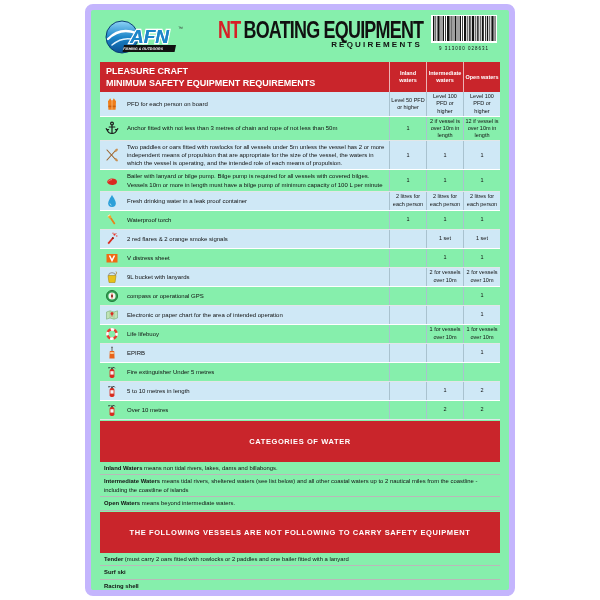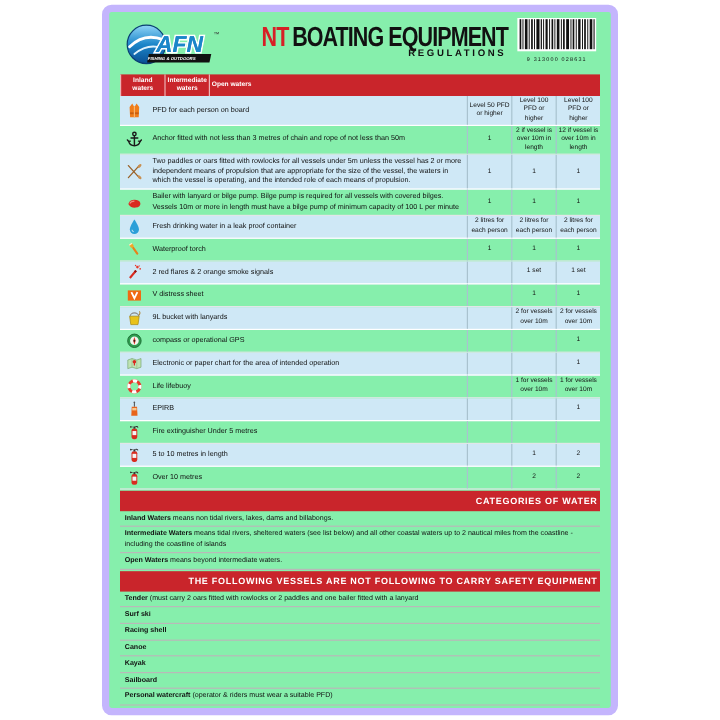--- a/index.html
+++ b/index.html
@@ -26,22 +26,22 @@
   .t-row{display:flex;align-items:stretch;min-height:17px;border-bottom:1px solid #e2e6e8;}
   .t-row.blue{background:#cfe8f6;border-bottom:1px solid #ffffff;}
   .t-label{flex:1;display:flex;align-items:center;gap:5px;padding:2px 4px 2px 2px;min-width:0;}
   .t-label .txt{font-size:6px;line-height:1.35;color:#111;}
   .iconbox{width:20px;flex:0 0 auto;display:flex;align-items:center;justify-content:center;}
   .iconbox svg{width:14px;height:14px;display:block;}
   .t-cell{width:37px;flex:0 0 auto;border-left:1px solid #a9c2cf;display:flex;align-items:center;
     justify-content:center;text-align:center;font-size:5.5px;line-height:1.3;color:#111;
     padding:1px 1px;box-sizing:border-box;}
   
-  .secbar{background:#c9252b;color:#fff;text-align:right;font-weight:bold;font-size:7.5px;
-    letter-spacing:.6px;padding:4px 2px;margin-top:1px;}
+  .secbar{background:#c9252b;color:#fff;text-align:center;font-weight:bold;font-size:7.5px;
+    letter-spacing:.6px;padding:16px 2px;margin-top:1px;}
   .defrow{border-bottom:1px solid #b9b9b9;padding:2px 4px;font-size:5.9px;line-height:1.45;color:#111;}
   .defrow .term{font-weight:bold;}
   
   .afn-banner{font-size:3.6px;}
 </style>
 </head>
 <body>
 
 <div class="sheet">
 
@@ -60,21 +60,21 @@
         <path d="M12 28 Q23 19 35 23" fill="none" stroke="#dff2fd" stroke-width="1.6" stroke-linecap="round"></path>
         <text x="30" y="26" font-size="19" font-style="italic" font-weight="bold" fill="#1c86c9" stroke="#ffffff" stroke-width="2.6" paint-order="stroke" font-family="Liberation Sans, sans-serif">AFN</text>
         <text x="30" y="26" font-size="19" font-style="italic" font-weight="bold" fill="#1c86c9" font-family="Liberation Sans, sans-serif">AFN</text>
         <text x="78" y="13" font-size="5" fill="#333" font-family="Liberation Sans, sans-serif">™</text>
         <rect x="30" y="28" width="52" height="7" fill="#111111" transform="skewX(-12)"></rect>
         <text x="30" y="33.2" font-size="4.4" fill="#ffffff" font-weight="bold" class="afn-banner" font-family="Liberation Sans, sans-serif" transform="skewX(-12)">FISHING &amp; OUTDOORS</text>
       </svg>
     </div>
     <div class="titlewrap">
       <div class="title"><span class="nt">NT</span><span>BOATING EQUIPMENT</span></div>
-      <div class="regline">REGULATIONS</div>
+      <div class="regline">REQUIREMENTS</div>
     </div>
     <div class="barcode">
       <svg viewBox="0 0 66 28" width="66" height="28">
         <rect x="0" y="0" width="66" height="28" fill="#ffffff"></rect>
         <g fill="#111111">
           <rect x="2" y="1" width="1.4" height="25"></rect>
             <rect x="4.4" y="1" width="0.8" height="25"></rect>
           <rect x="6.4" y="1" width="2.2" height="25"></rect>
             <rect x="9.6" y="1" width="0.8" height="25"></rect>
           <rect x="11.6" y="1" width="1.4" height="25"></rect>
@@ -99,20 +99,24 @@
             <rect x="58.4" y="1" width="0.8" height="25"></rect>
           <rect x="60.4" y="1" width="2.2" height="25"></rect>
             <rect x="63.6" y="1" width="0.9" height="25"></rect>
         </g>
       </svg>
       <div class="num">9 313000 028631</div>
     </div>
   </div>
 
   <div class="redbar">
+    <div class="ttl">
+      <div>PLEASURE CRAFT</div>
+      <div>MINIMUM SAFETY EQUIPMENT REQUIREMENTS</div>
+    </div>
     <div class="colhead">Inland waters</div>
     <div class="colhead">Intermediate waters</div>
     <div class="colhead">Open waters</div>
   </div>
 
   <div id="equipment-rows">
       <div class="t-row blue">
         <div class="t-label">
           <span class="iconbox">
             <svg viewBox="0 0 14 14">

